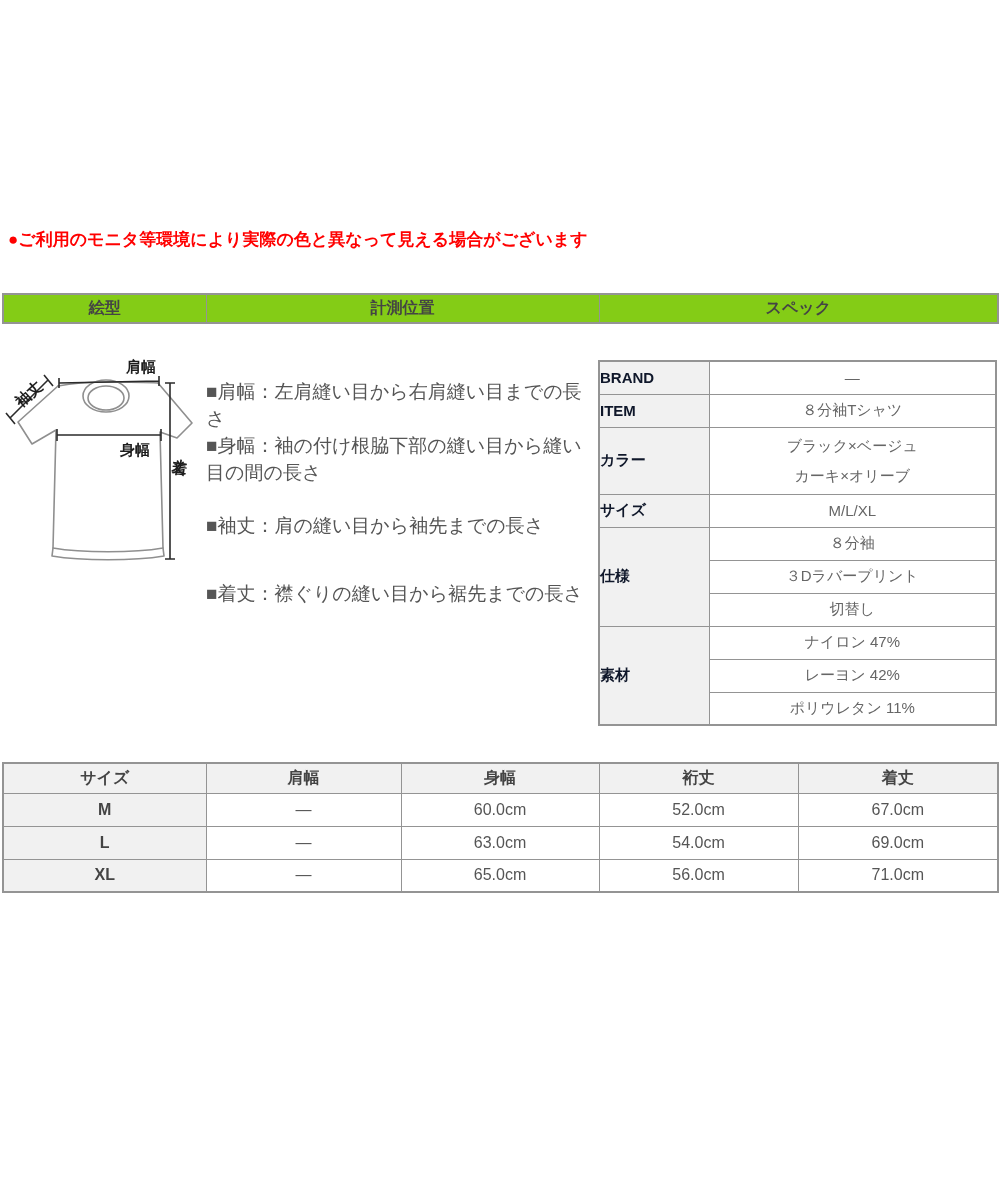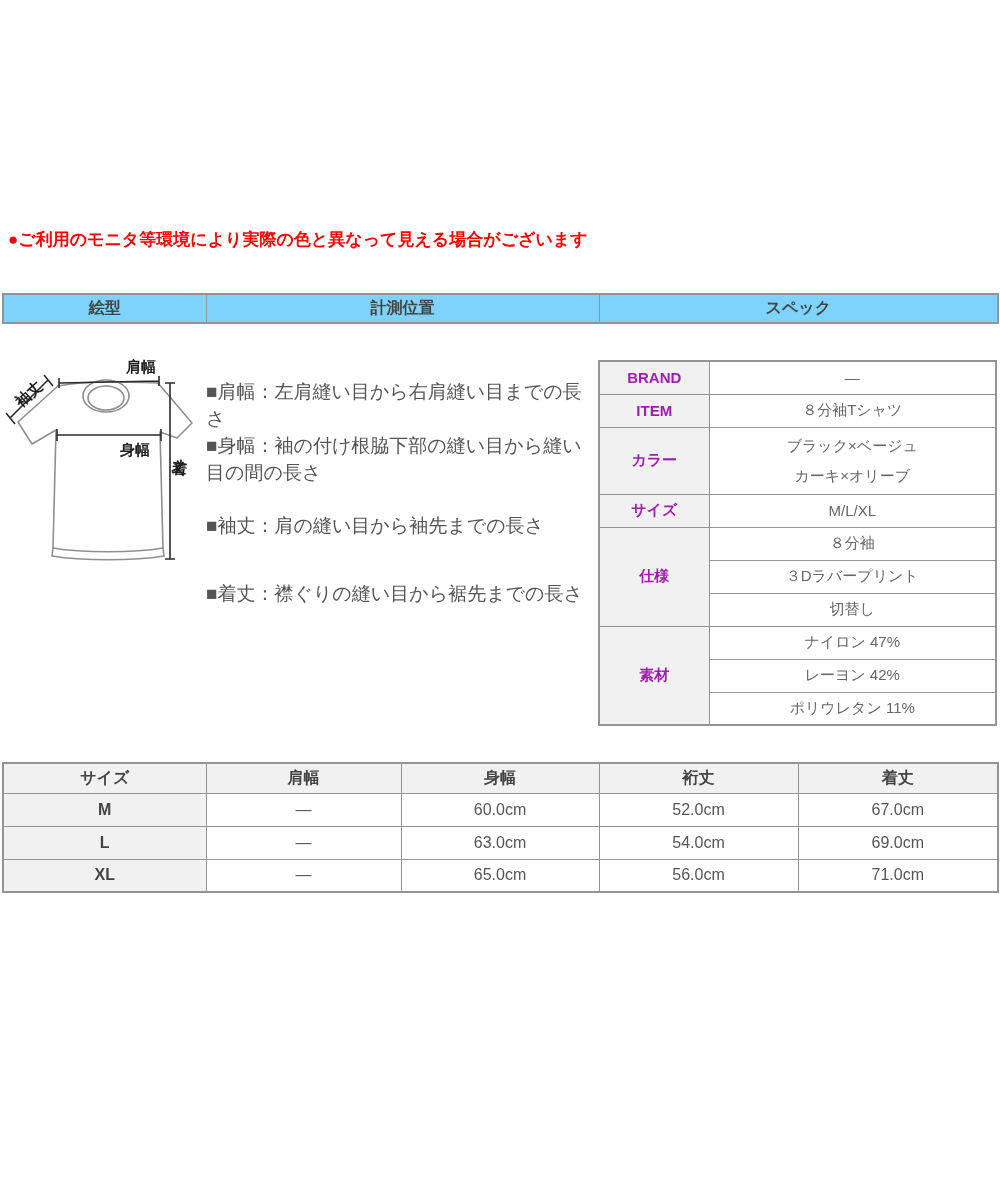--- a/index.html
+++ b/index.html
@@ -7,34 +7,34 @@
   .page { position:relative; width:1000px; height:1200px; background:#fff; overflow:hidden; }
 
   .red-note { position:absolute; left:8px; color:#ff0000; font-weight:bold; font-size:17px; white-space:nowrap; }
   .red-note.top { top:228px; }
   .red-note.bottom { top:933px; }
 
   table { border-collapse:collapse; table-layout:fixed; }
 
   
   .head-table { position:absolute; left:2px; top:293px; width:995px; border:2px solid #949494; }
-  .head-table th { border:1px solid #949494; background:#7dd3fc; height:29px;
+  .head-table th { border:1px solid #949494; background:#84cc16; height:29px;
                    font-size:16px; font-weight:bold; color:#444; text-align:center; }
 
   
   .diagram { position:absolute; left:2px; top:352px; width:196px; height:296px; }
 
   
   .desc { position:absolute; left:206px; width:392px; font-size:19px; color:#555; line-height:27px; }
   .d0 { top:378px; } .d1 { top:432px; } .d2 { top:512px; } .d3 { top:580px; }
 
   
   .spec-table { position:absolute; left:598px; top:360px; width:399px; border:2px solid #949494; }
   .spec-table th { border:1px solid #949494; background:#f1f1f1; width:110px;
-                   font-size:15px; font-weight:bold; color:#a21caf; text-align:center; }
+                   font-size:15px; font-weight:bold; color:#0f172a; text-align:left; }
   .spec-table td { border:1px solid #949494; background:#fff; font-size:15px; color:#666; text-align:center; }
   .spec-table tr { height:33px; }
   .spec-table tr.tall { height:67px; }
   .spec-table td .cline { line-height:30px; }
 
   
   .size-table { position:absolute; left:2px; top:762px; width:995px; border:2px solid #949494; }
   .size-table th { border:1px solid #949494; background:#f1f1f1; height:30px;
                    font-size:16px; font-weight:bold; color:#444; text-align:center; }
   .size-table td { border:1px solid #949494; background:#fff; height:33px;

